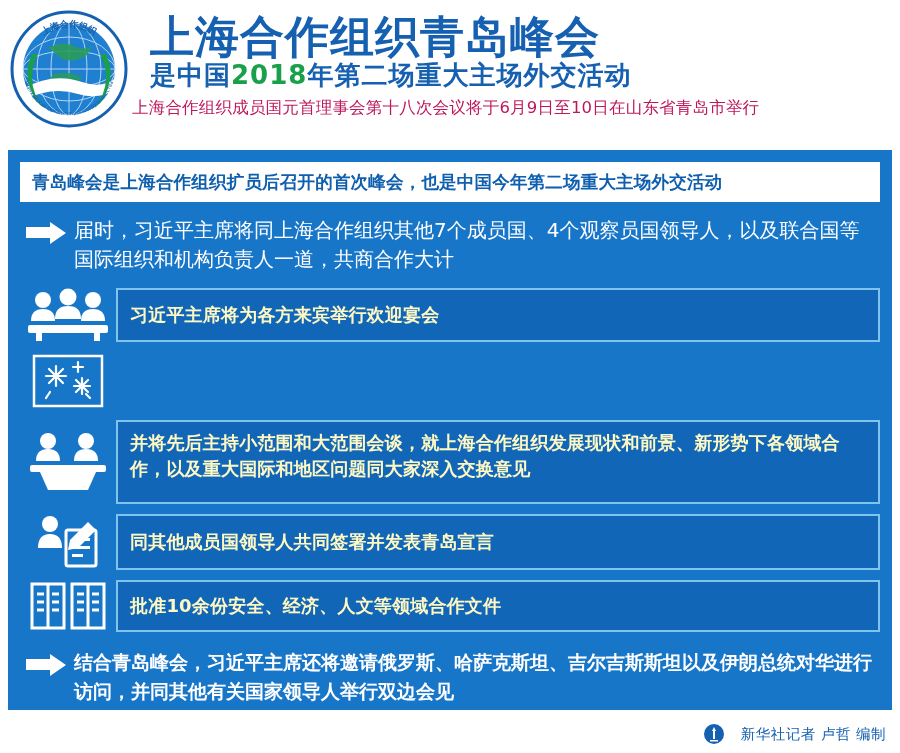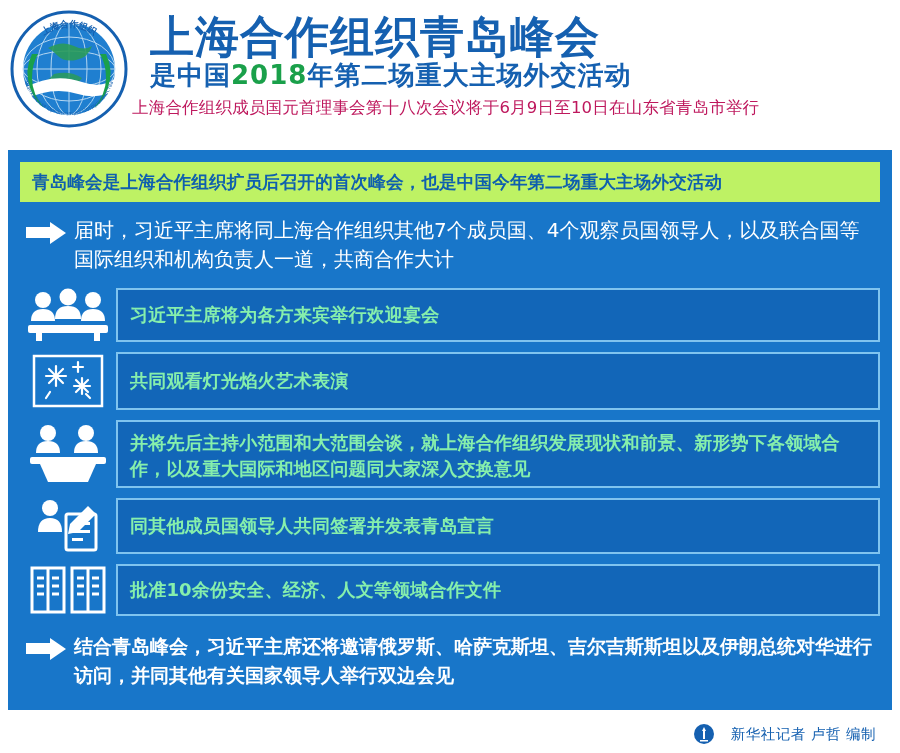--- a/index.html
+++ b/index.html
@@ -65,21 +65,21 @@
   
   .body-box {
     position: relative;
     margin: 2px 8px 0 8px;
     background: #1876c9;
     padding: 12px 12px 10px 12px;
     height: 560px;
   }
 
   .lead-bar {
-    background: #bef264;
+    background: #ffffff;
     color: #0f5fae;
     font-size: 17.5px;
     font-weight: bold;
     padding: 8px 10px 8px 12px;
     letter-spacing: 0.2px;
     white-space: nowrap;
   }
 
   .arrow-row {
     display: flex;
@@ -111,49 +111,49 @@
     flex: 0 0 96px;
     display: flex;
     align-items: center;
     justify-content: center;
   }
   .item-icon svg { display: block; }
   .item-text {
     flex: 1 1 auto;
     background: #1266b8;
     border: 2px solid #7fc4ef;
-    color: #86efac;
+    color: #fef9c3;
     font-size: 18px;
     font-weight: bold;
     line-height: 1.45;
     display: flex;
     align-items: center;
     padding: 6px 10px 6px 12px;
     letter-spacing: 0.2px;
   }
-  .item.tall .item-text { padding-top: 8px; padding-bottom: 4px; }
+  .item.tall .item-text { padding-top: 8px; padding-bottom: 20px; }
 
   .footer-row {
     display: flex;
     align-items: flex-start;
     margin-top: 16px;
     padding-left: 6px;
   }
   .footer-text {
     color: #ffffff;
     font-size: 19px;
     font-weight: bold;
     line-height: 1.5;
     padding-left: 6px;
   }
 
   
   .credit {
     position: absolute;
-    right: 24px;
+    right: 14px;
     bottom: 8px;
     display: flex;
     align-items: center;
     gap: 16px;
     text-align: center;
   }
   .credit-logo { width: 22px; height: 22px; }
   .credit-text {
     font-size: 14.5px;
     color: #1560b0;
@@ -262,21 +262,20 @@
               </g>
               <g transform="translate(52,15)">
                 <line x1="-5" y1="0" x2="5" y2="0"></line>
                   <line x1="0" y1="-5" x2="0" y2="5"></line>
               </g>
               <line x1="20" y1="46" x2="24" y2="40"></line>
                 <line x1="64" y1="46" x2="60" y2="42"></line>
             </g>
           </svg>
         </div>
-        <div class="item-text">共同观看灯光焰火艺术表演</div>
       </div>
 
       <div class="item tall">
         <div class="item-icon">
           <svg width="84" height="66" viewBox="0 0 84 66">
             <g fill="#ffffff">
               <circle cx="22" cy="12" r="8"></circle>
                 <path d="M10 32 q0 -12 12 -12 q12 0 12 12z"></path>
               <circle cx="60" cy="12" r="8"></circle>
                 <path d="M48 32 q0 -12 12 -12 q12 0 12 12z"></path>

